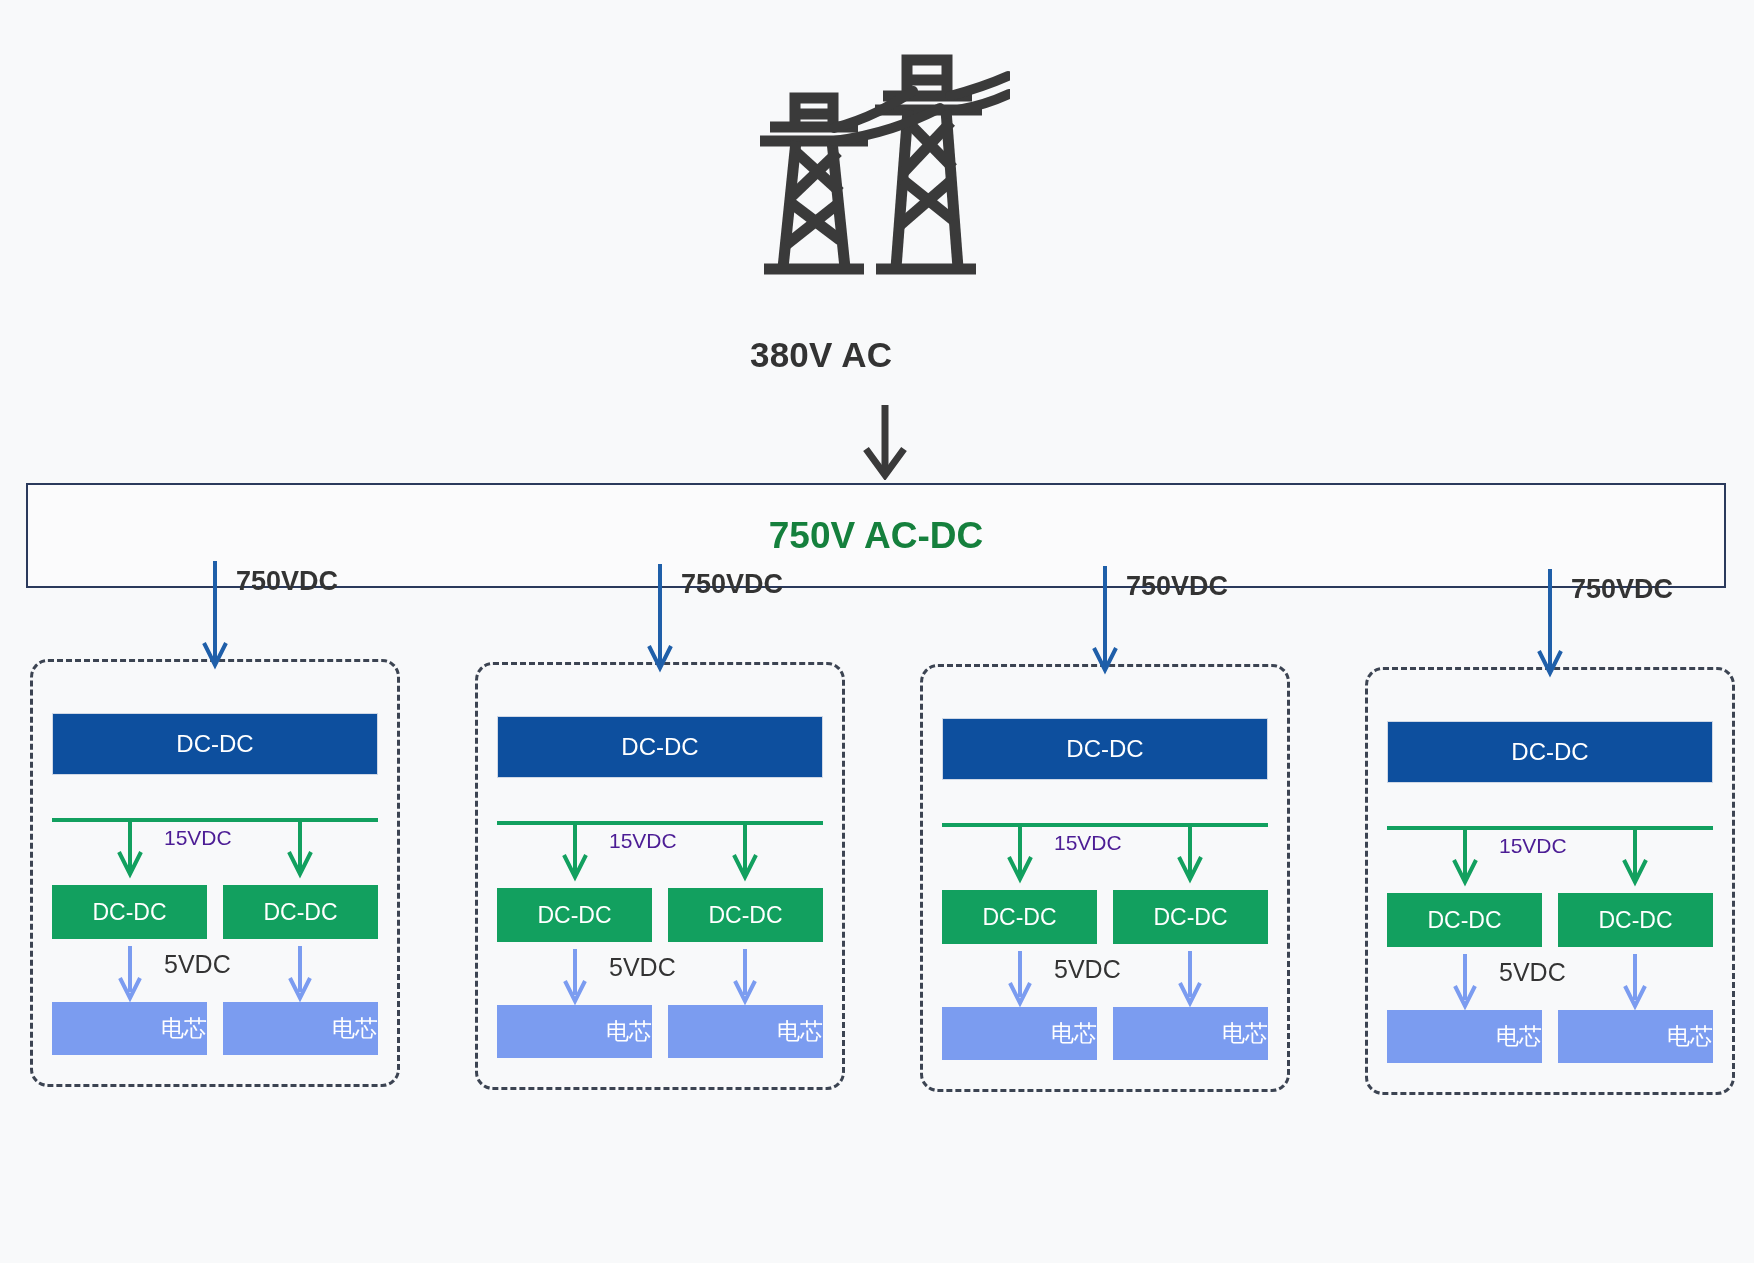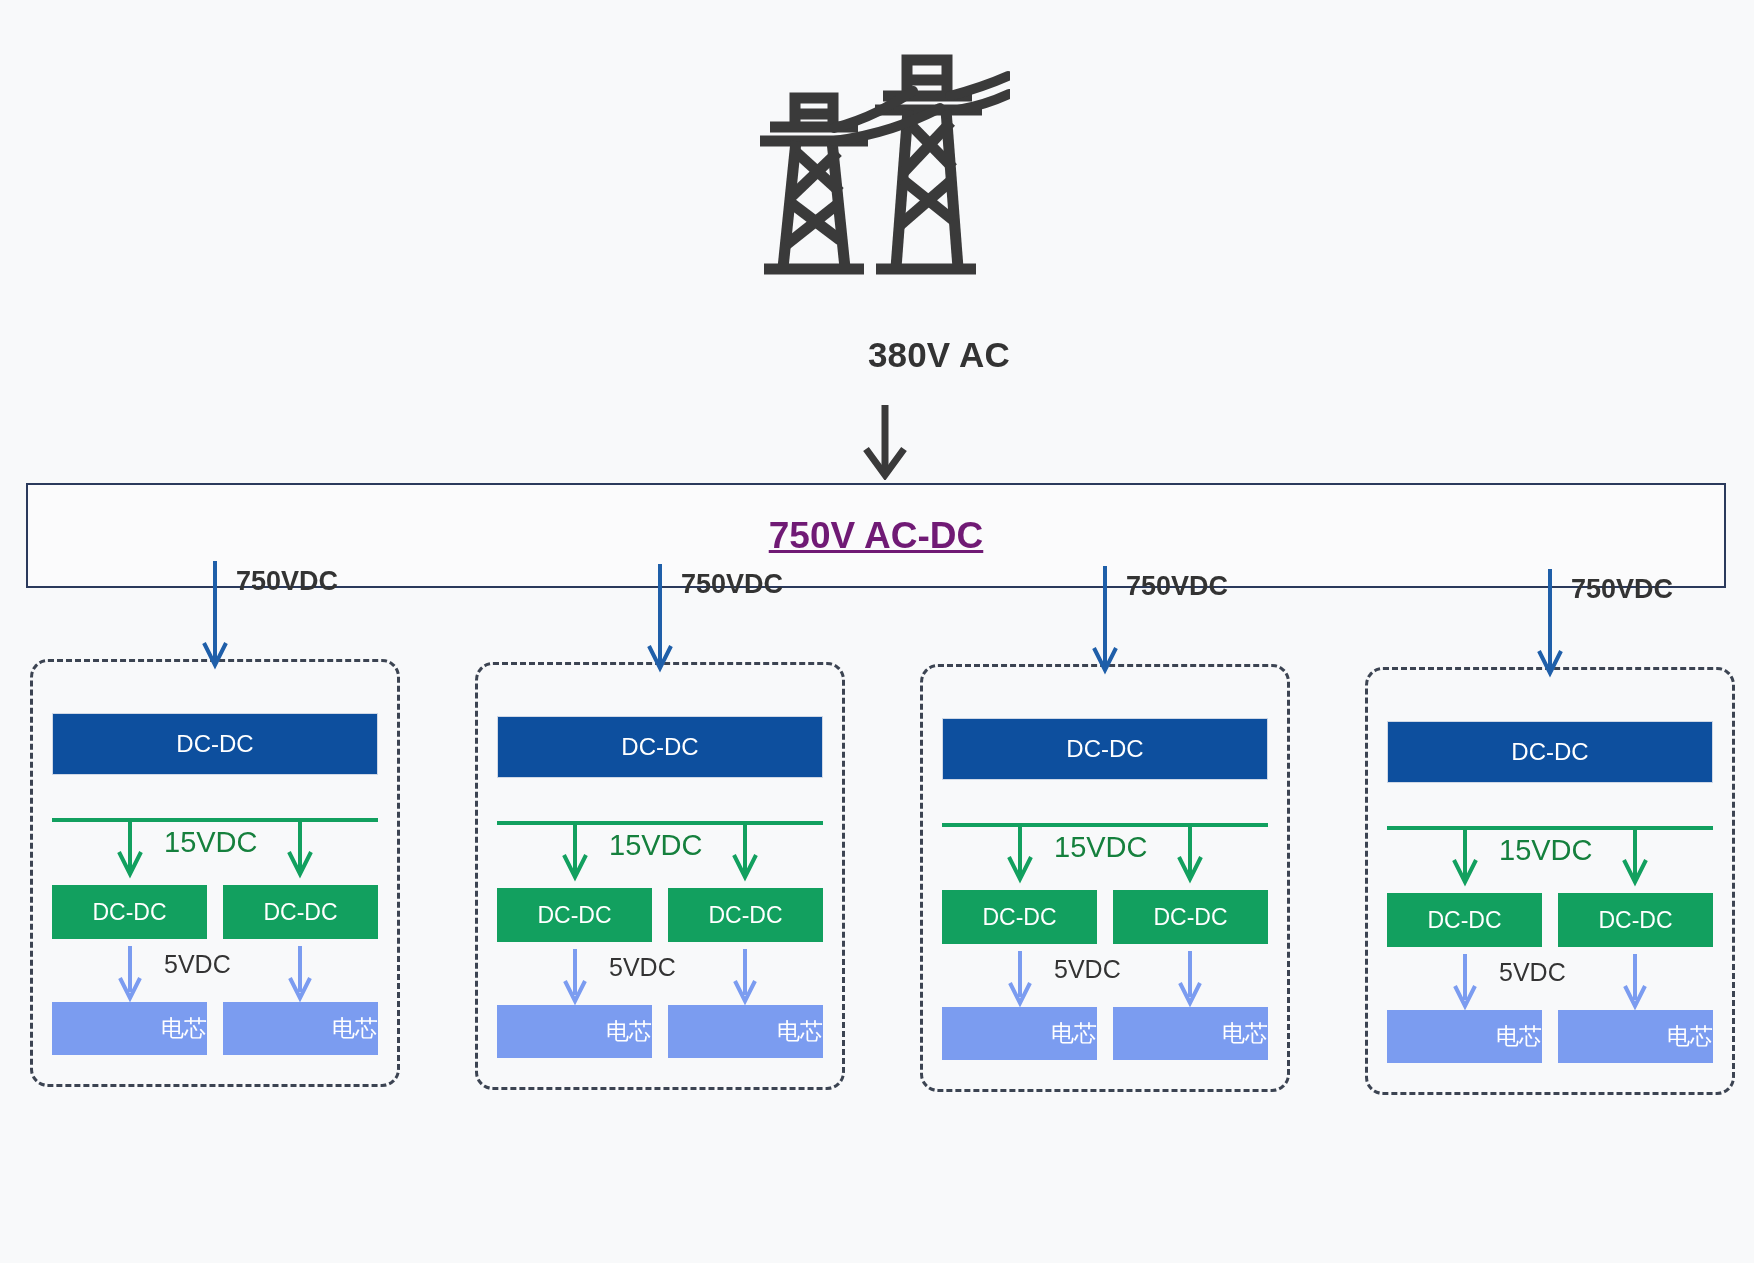--- a/index.html
+++ b/index.html
@@ -10,33 +10,33 @@
     position:relative;overflow:hidden;
     color:#333;
   }
   #stage{position:absolute;left:0;top:0;width:1754px;height:1263px;}
 
   
   .tower-wrap{position:absolute;left:750px;top:40px;width:260px;height:250px;}
   .tower-wrap svg{display:block;}
   .src-label{
     position:absolute;left:750px;top:335px;width:260px;
-    text-align:right;font-size:35px;font-weight:600;color:#333;letter-spacing:.2px;
+    text-align:left;font-size:35px;font-weight:600;color:#333;letter-spacing:.2px;
   }
 
   
   .ac-arrow{position:absolute;left:855px;top:405px;width:60px;height:75px;}
 
   
   .acdc-box{
     position:absolute;left:26px;top:483px;width:1700px;height:105px;
     background:#fbfbfc;border:2px solid #2b3a5c;box-sizing:border-box;
     display:flex;align-items:center;justify-content:center;
   }
-  .acdc-label{font-size:37px;font-weight:700;color:#701a75;text-decoration:underline;}
+  .acdc-label{font-size:37px;font-weight:700;color:#15803d;}
 
   
   .group{position:absolute;width:370px;height:437px;}
   .group .dash{
     position:absolute;left:0;top:9px;width:370px;height:428px;
     border:3px dashed #3c4452;border-radius:18px;box-sizing:border-box;
   }
   
   .feed{position:absolute;left:172px;top:-89px;width:26px;height:110px;}
   .feed-label{
@@ -46,21 +46,21 @@
   .blue-box{
     position:absolute;left:22px;top:63px;width:326px;height:62px;
     background:#0d4f9e;border:1px solid #cfd8e6;box-sizing:border-box;
     display:flex;align-items:center;justify-content:center;
     color:#fff;font-size:24px;
   }
 
   
   .bus{position:absolute;left:22px;top:168px;width:326px;height:62px;}
   .bus-label{
-    position:absolute;left:134px;top:176px;font-size:29px;color:#15803d;white-space:nowrap;
+    position:absolute;left:134px;top:176px;font-size:21px;color:#4c1d95;white-space:nowrap;
   }
 
   .green-box{
     position:absolute;top:235px;width:155px;height:54px;
     background:#12a05f;box-sizing:border-box;
     display:flex;align-items:center;justify-content:center;
     color:#fff;font-size:23px;
   }
   .green-box.l{left:22px;}
   .green-box.r{left:193px;}

